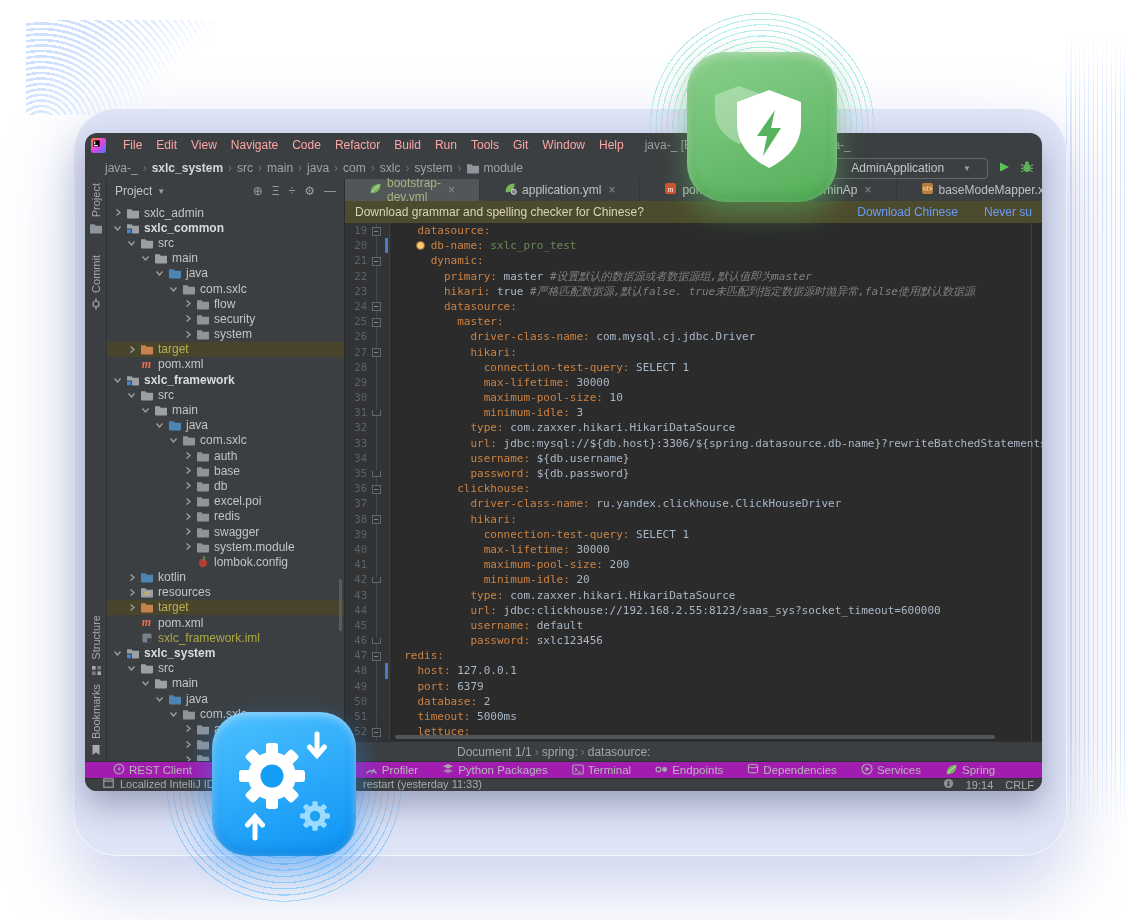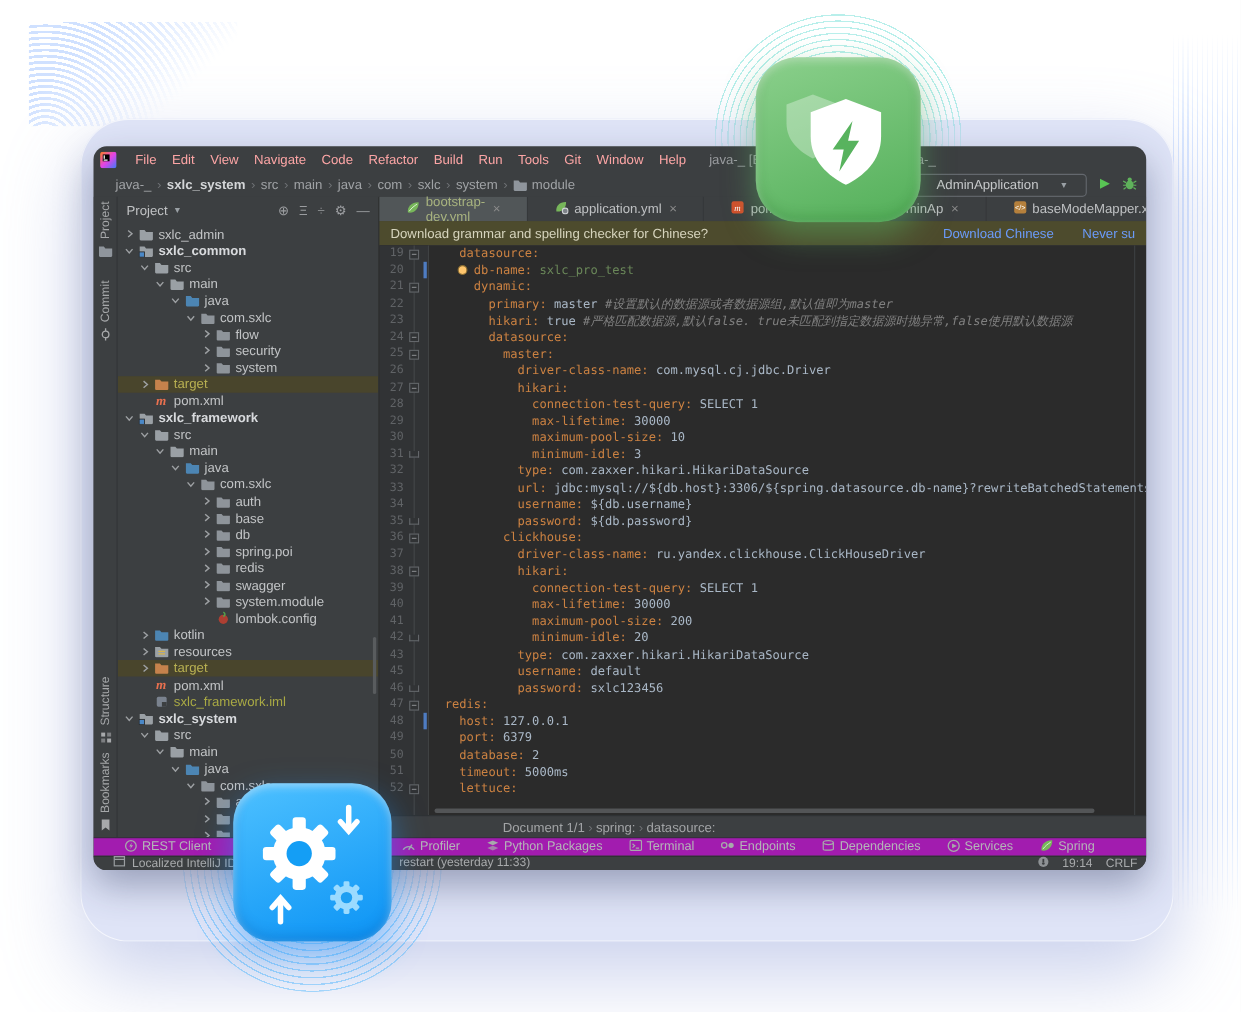--- a/index.html
+++ b/index.html
@@ -490,21 +490,21 @@
             <span class="chev">
               <svg width="8" height="9">
                 <polyline points="2.5,1.5 6,4.5 2.5,7.5" fill="none" stroke="#9da0a3" stroke-width="1.3"></polyline>
               </svg>
             </span>
             <span class="ticn">
               <svg width="14" height="12">
                 <path d="M1 2.2 h4.4 l1.4 1.6 H13 v6.8 a1 1 0 0 1 -1 1 H2 a1 1 0 0 1 -1 -1 Z" fill="#8e949a"></path>
               </svg>
             </span>
-            <span class="tlabel">spring.poi</span>
+            <span class="tlabel">excel.poi</span>
           </div>
           <div class="trow" style="padding-left: 74px;">
             <span class="chev">
               <svg width="8" height="9">
                 <polyline points="2.5,1.5 6,4.5 2.5,7.5" fill="none" stroke="#9da0a3" stroke-width="1.3"></polyline>
               </svg>
             </span>
             <span class="ticn">
               <svg width="14" height="12">
                 <path d="M1 2.2 h4.4 l1.4 1.6 H13 v6.8 a1 1 0 0 1 -1 1 H2 a1 1 0 0 1 -1 -1 Z" fill="#8e949a"></path>
@@ -790,20 +790,21 @@
             <div class="cl"><span class="num">34</span><span class="ct">            <span class="k">username:</span><span class="v"> ${db.username}</span></span></div>
             <div class="cl"><span class="num">35</span><span class="fold fe"></span><span class="ct">            <span class="k">password:</span><span class="v"> ${db.password}</span></span></div>
             <div class="cl"><span class="num">36</span><span class="fold fs">−</span><span class="ct">          <span class="k">clickhouse:</span></span></div>
             <div class="cl"><span class="num">37</span><span class="ct">            <span class="k">driver-class-name:</span><span class="v"> ru.yandex.clickhouse.ClickHouseDriver</span></span></div>
             <div class="cl"><span class="num">38</span><span class="fold fs">−</span><span class="ct">            <span class="k">hikari:</span></span></div>
             <div class="cl"><span class="num">39</span><span class="ct">              <span class="k">connection-test-query:</span><span class="v"> SELECT 1</span></span></div>
             <div class="cl"><span class="num">40</span><span class="ct">              <span class="k">max-lifetime:</span><span class="v"> 30000</span></span></div>
             <div class="cl"><span class="num">41</span><span class="ct">              <span class="k">maximum-pool-size:</span><span class="v"> 200</span></span></div>
             <div class="cl"><span class="num">42</span><span class="fold fe"></span><span class="ct">              <span class="k">minimum-idle:</span><span class="v"> 20</span></span></div>
             <div class="cl"><span class="num">43</span><span class="ct">            <span class="k">type:</span><span class="v"> com.zaxxer.hikari.HikariDataSource</span></span></div>
+            <div class="cl"><span class="num">44</span><span class="ct">            <span class="k">url:</span><span class="v"> jdbc:clickhouse://192.168.2.55:8123/saas_sys?socket_timeout=600000</span></span></div>
             <div class="cl"><span class="num">45</span><span class="ct">            <span class="k">username:</span><span class="v"> default</span></span></div>
             <div class="cl"><span class="num">46</span><span class="fold fe"></span><span class="ct">            <span class="k">password:</span><span class="v"> sxlc123456</span></span></div>
             <div class="cl"><span class="num">47</span><span class="fold fs">−</span><span class="ct">  <span class="k">redis:</span></span></div>
             <div class="cl"><span class="num">48</span><span class="vcs"></span><span class="ct">    <span class="k">host:</span><span class="v"> 127.0.0.1</span></span></div>
             <div class="cl"><span class="num">49</span><span class="ct">    <span class="k">port:</span><span class="v"> 6379</span></span></div>
             <div class="cl"><span class="num">50</span><span class="ct">    <span class="k">database:</span><span class="v"> 2</span></span></div>
             <div class="cl"><span class="num">51</span><span class="ct">    <span class="k">timeout:</span><span class="v"> 5000ms</span></span></div>
             <div class="cl"><span class="num">52</span><span class="fold fs">−</span><span class="ct">    <span class="k">lettuce:</span></span></div>
           </div>
         <div class="hs"></div>

